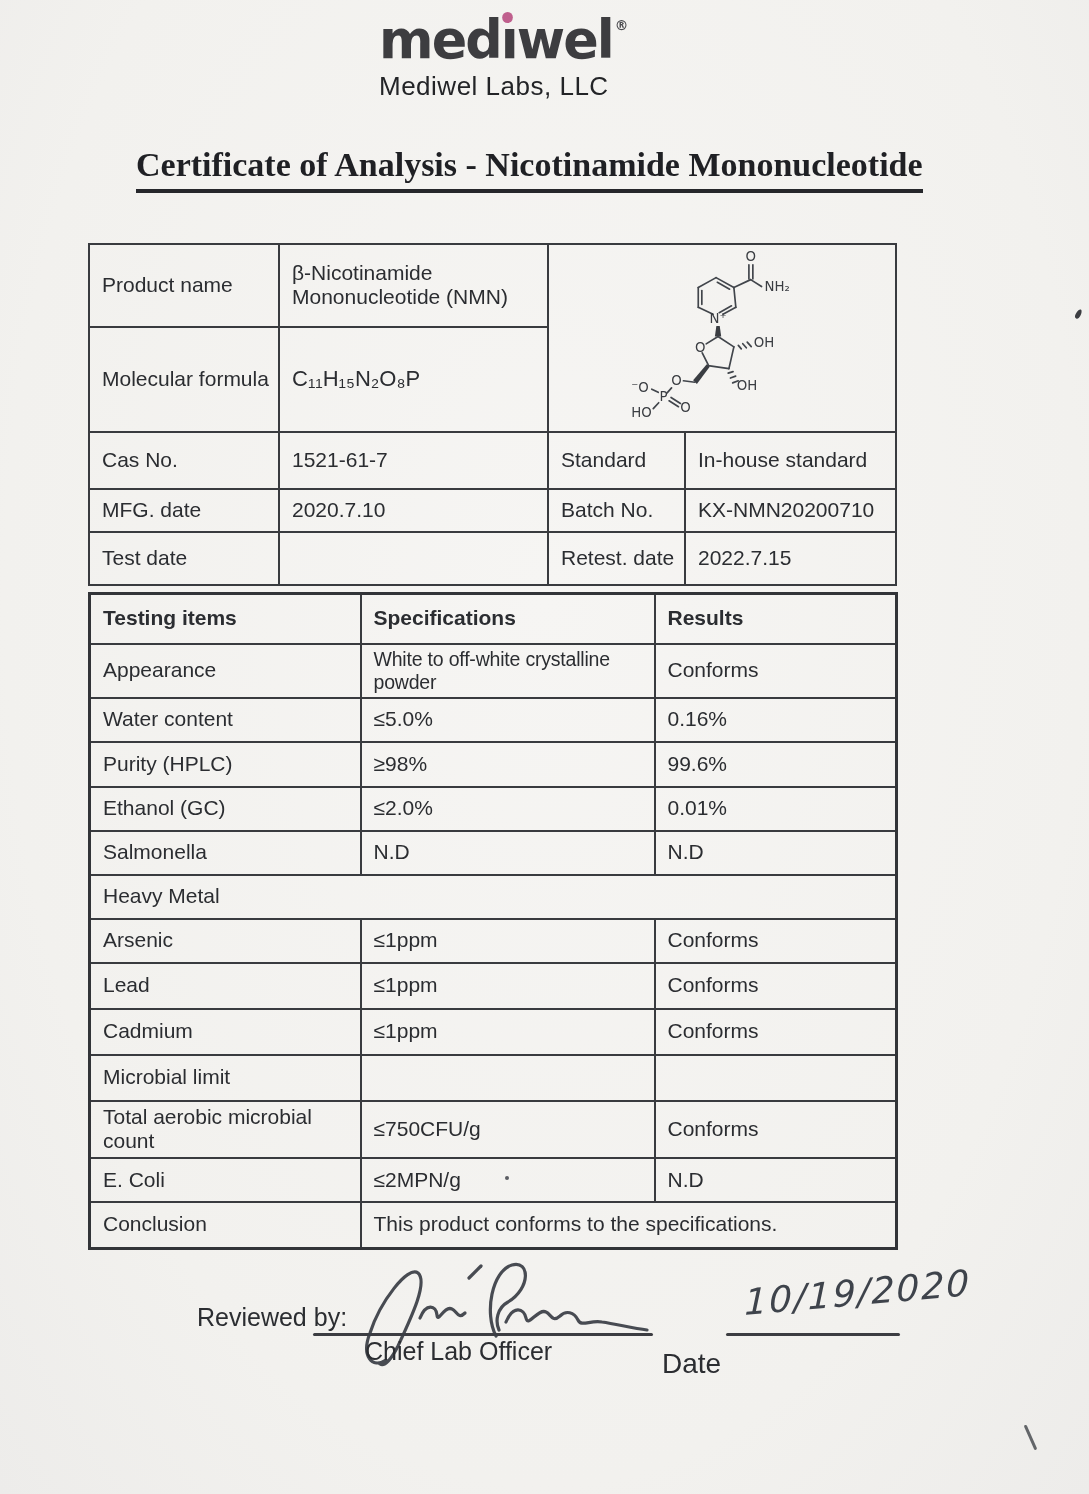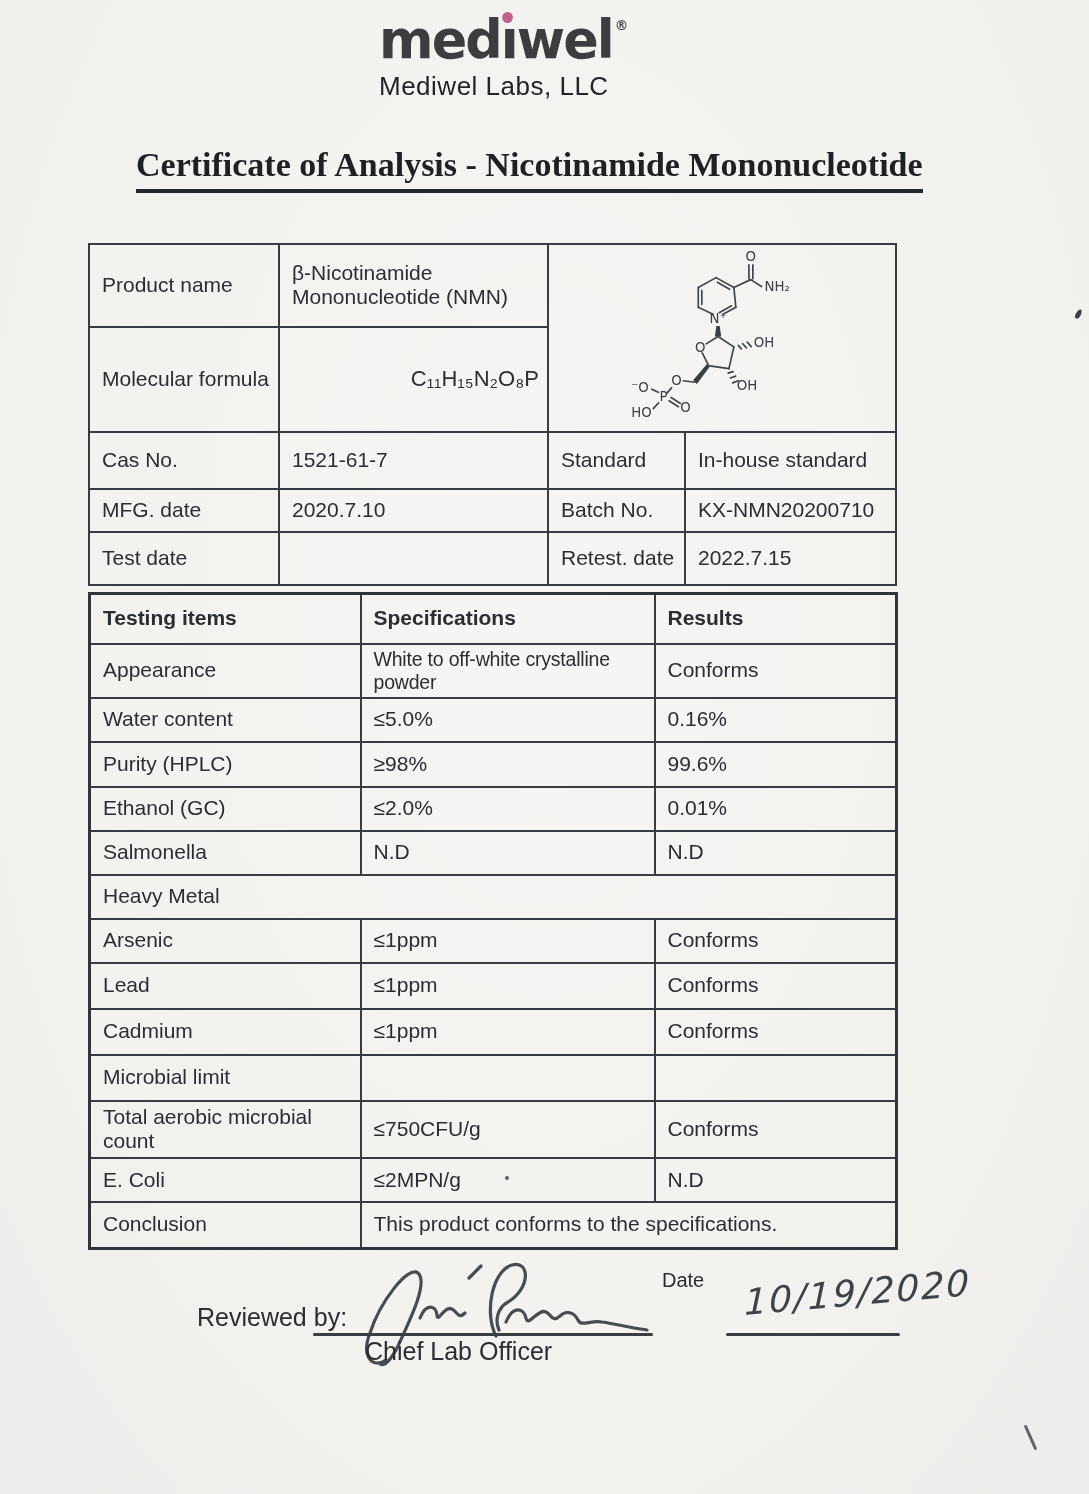--- a/index.html
+++ b/index.html
@@ -38,21 +38,21 @@
     vertical-align:middle;padding:3px 8px 3px 12px;color:#2b2d31;line-height:1.18;
     overflow:hidden;
   }
   .t1{top:243px;width:807px;border:2px solid #35373b;}
   .t2{top:592px;width:807px;border:3px solid #323438;}
   .t2 th{font-weight:bold;}
   .structure-cell{padding:0;vertical-align:middle;text-align:center;}
   .h80{height:80px}.h102{height:102px}.h57{height:57px}.h55{height:43px}.h53{height:53px}
   .h50{height:50px}.h44{height:44px}.h45{height:45px}.h46{height:46px}.h56{height:56px}
   .spec-wrap{font-size:19.5px;letter-spacing:-0.2px;}
-  .formula{font-size:22px;text-align:right;}
+  .formula{font-size:22px;}
   
   .mol{display:inline-block;}
   .mol text{font-family:"DejaVu Sans","Liberation Sans",sans-serif;fill:#3a3d42;}
   .mol .atom{font-size:13.5px;}
   .mol .bond{stroke:#41454b;stroke-width:1.7;fill:none;stroke-linecap:round;}
   .mol .wedge{fill:#3a3d42;stroke:none;}
   
   .sig-label{position:absolute;font-size:25px;color:#2b2d31;}
   .sig-line{position:absolute;height:3px;background:#2c2e33;opacity:.92;border-radius:2px;}
   .sig-svg{position:absolute;left:350px;top:1256px;}
@@ -257,21 +257,21 @@
   <div class="sig-label" style="left:197px;top:1303px;">Reviewed by:</div>
   <div class="sig-line" style="left:313px;top:1333px;width:340px;"></div>
   <svg class="sig-svg" width="310" height="118" viewBox="0 0 310 118">
     <path d="M36,104 C22,113 11,100 20,77 C30,46 58,9 68,17 C78,26 62,60 48,90 C42,102 35,111 30,108"></path>
     <path d="M70,62 C76,47 86,49 87,59 C88,68 94,49 102,53 C107,55 108,64 115,57"></path>
     <path d="M119,22 L131,10"></path>
     <path d="M146,80 C134,57 142,15 162,9 C180,4 181,32 158,46 C147,52 145,65 149,74"></path>
     <path d="M156,66 C163,49 174,52 176,62 C178,72 188,52 196,56 C201,58 202,67 210,60 C216,54 224,56 228,64 C231,71 240,64 252,66 C266,68 282,72 297,74"></path>
   </svg>
   <div class="sig-label" style="left:365px;top:1337px;">Chief Lab Officer</div>
-  <div class="sig-label" style="left:662px;top:1269px;font-size:20px;">Date</div>
+  <div class="sig-label" style="left:662px;top:1348px;font-size:28px;">Date</div>
   <div class="sig-line" style="left:726px;top:1333px;width:174px;"></div>
   <div class="hand-date">10/19/2020</div>
 
   <div class="artifact a-comma"></div>
   <div class="artifact a-stroke"></div>
   <div class="artifact a-dot"></div>
 
 </div>
 
 </body></html>

